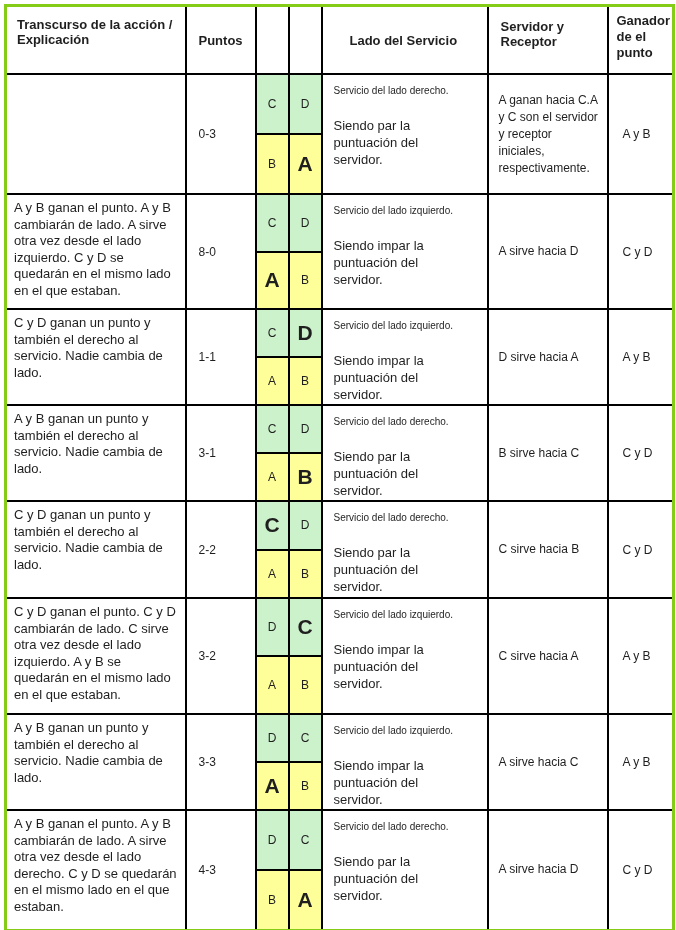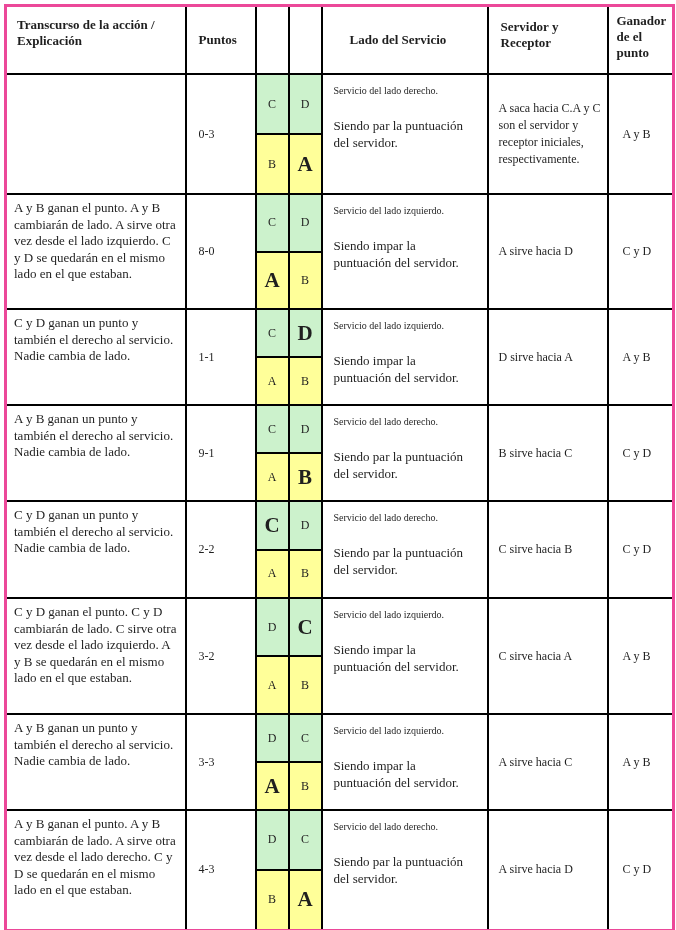--- a/index.html
+++ b/index.html
@@ -1,18 +1,18 @@
 <!DOCTYPE html>
 <html><head>
 <meta charset="utf-8">
 <style>
   html,body{margin:0;padding:0;background:#fff;}
   body{width:676px;font-family:"Liberation Sans","DejaVu Sans",sans-serif;color:#1f1f1f;}
   .page{padding:4px;}
-  table{border-collapse:collapse;table-layout:fixed;width:668px;border:3px solid #ec4899;font-family:Liberation Serif, serif;}
+  table{border-collapse:collapse;table-layout:fixed;width:668px;border:3px solid #84cc16;}
   th,td{border:2px solid #000;overflow:hidden;}
   th{font-size:13px;font-weight:bold;text-align:left;}
   
   th.h-action{vertical-align:top;padding:10px 8px 0 10px;}
   th.h-points{vertical-align:middle;padding-left:12px;}
   th.h-side{vertical-align:middle;padding-left:27px;}
   th.h-server{vertical-align:top;padding:12px 6px 0 12px;}
   th.h-winner{vertical-align:top;padding:6px 4px 12px 8px;line-height:16px;}
   
   tr.hdr{height:64px;}
@@ -79,21 +79,21 @@
               </div>
         <div class="half court-yellow" style="background: rgb(255, 255, 153);">
                 <span class="server-letter">A</span>
               </div>
       </div>
           </td>
       <td class="c-side">
         <p class="side1">Servicio del lado derecho.</p>
         <p class="side2">Siendo par la puntuación del servidor.</p>
       </td>
-      <td class="c-server">A saca hacia C.A y C son el servidor  y receptor iniciales, respectivamente.</td>
+      <td class="c-server">A ganan hacia C.A y C son el servidor  y receptor iniciales, respectivamente.</td>
       <td class="c-winner">A y B</td>
     </tr>
 
     <tr class="h115">
       <td class="c-expl">A y B ganan el punto. A y B cambiarán de lado. A sirve otra vez desde el lado izquierdo. C y D se quedarán en el mismo lado en el que estaban.</td>
       <td class="c-pts">8-0</td>
       <td class="c-court">
             <div class="court-stack">
         <div class="half top court-green" style="background: rgb(204, 242, 204);">
                 <span>C</span>
@@ -147,21 +147,21 @@
       <td class="c-side">
         <p class="side1">Servicio del lado izquierdo.</p>
         <p class="side2">Siendo impar la puntuación del servidor.</p>
       </td>
       <td class="c-server">D sirve hacia A</td>
       <td class="c-winner">A y B</td>
     </tr>
 
     <tr class="h96">
       <td class="c-expl">A y B ganan un punto y también el derecho al servicio. Nadie cambia de lado.</td>
-      <td class="c-pts">9-1</td>
+      <td class="c-pts">3-1</td>
       <td class="c-court">
             <div class="court-stack">
         <div class="half top court-green" style="background: rgb(204, 242, 204);">
                 <span>C</span>
               </div>
         <div class="half court-yellow" style="background: rgb(255, 255, 153);">
                 <span>A</span>
               </div>
       </div>
           </td>

